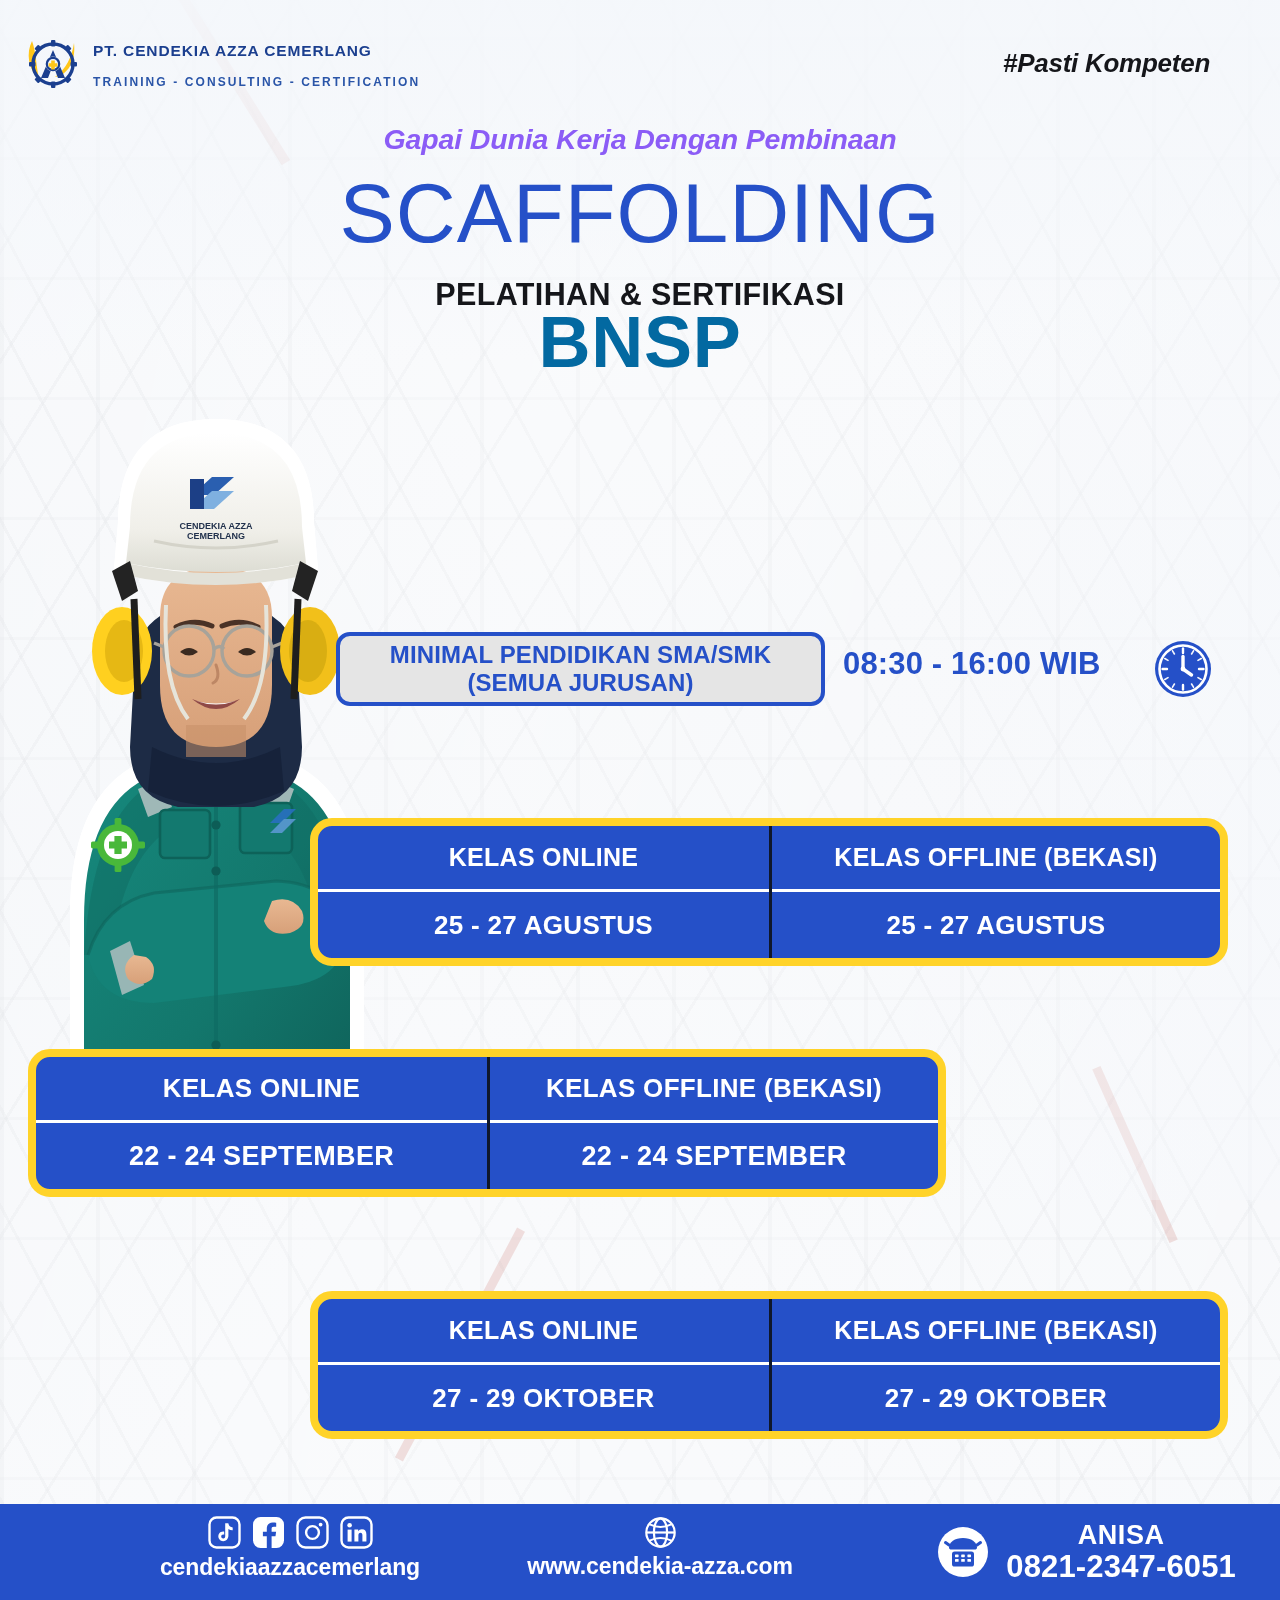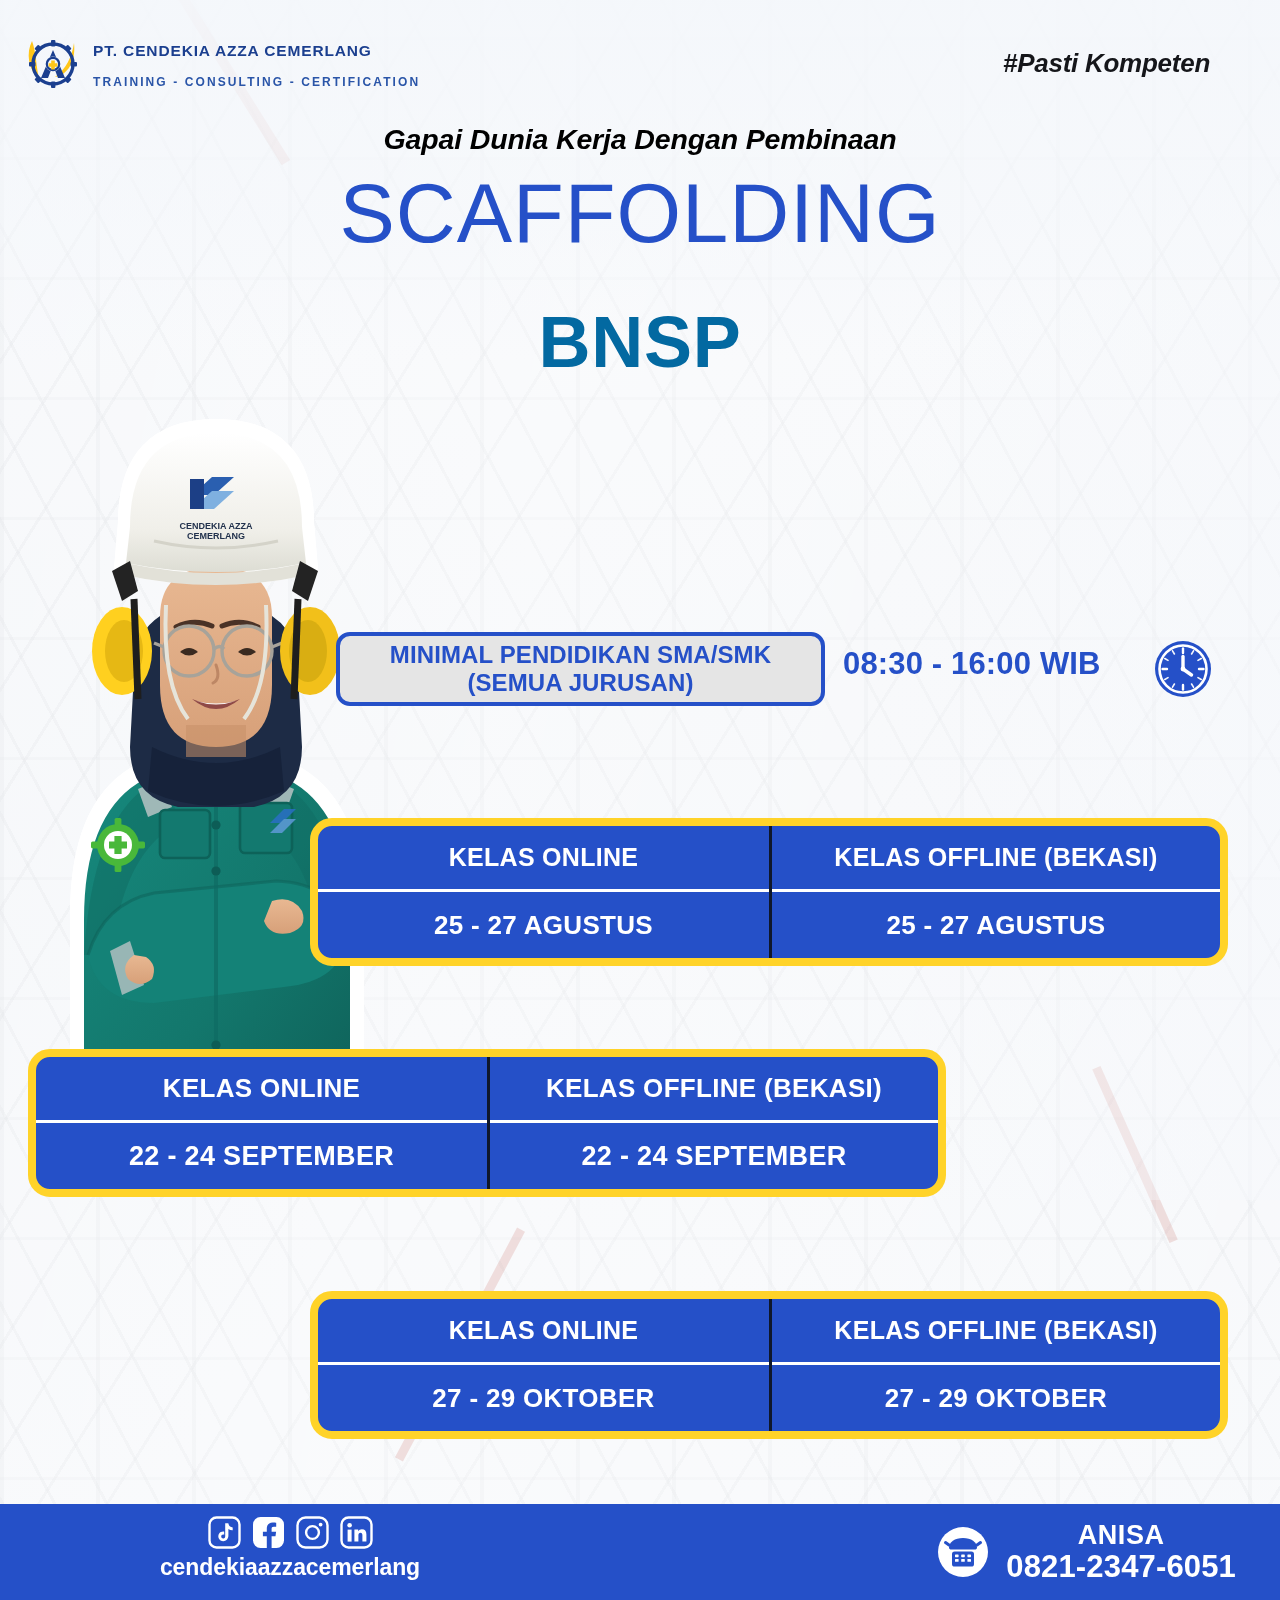--- a/index.html
+++ b/index.html
@@ -57,21 +57,21 @@
   }
   .hashtag {
     position:absolute; right:70px; top:48px;
     font-size:26px; font-weight:bold; font-style:italic; color:#15161a;
     letter-spacing:-.01em; white-space:nowrap;
   }
 
   
   .tagline {
     position:absolute; left:0; right:0; top:123px; text-align:center;
-    font-size:28.5px; font-weight:bold; font-style:italic; color:#000000;
+    font-size:28.5px; font-weight:bold; font-style:italic; color:#8b5cf6;
     letter-spacing:-.005em;
   }
   .title-main {
     position:absolute; left:0; right:0; top:172px; text-align:center;
     font-size:83px; font-weight:normal; color:#2550c8;
     letter-spacing:.012em; line-height:1;
   }
   .title-sub {
     position:absolute; left:0; right:0; top:277px; text-align:center;
     font-size:30.5px; font-weight:bold; color:#15161a; letter-spacing:.012em;
@@ -200,20 +200,21 @@
     <div class="logo-text">
       <div class="logo-name">PT. CENDEKIA AZZA CEMERLANG</div>
       <div class="logo-sub">TRAINING - CONSULTING - CERTIFICATION</div>
     </div>
   </div>
 
   <div class="hashtag">#Pasti Kompeten</div>
 
   <div class="tagline">Gapai Dunia Kerja Dengan Pembinaan</div>
   <div class="title-main">SCAFFOLDING</div>
+  <div class="title-sub">PELATIHAN &amp; SERTIFIKASI</div>
   <div class="title-bnsp">BNSP</div>
 
   <div class="person">
     <svg class="person-sticker" viewBox="0 0 380 790" width="380" height="790">
       <defs>
         <linearGradient id="coverallG" x1="0" y1="0" x2="1" y2="1">
           <stop offset="0%" stop-color="#16897d"></stop>
           <stop offset="55%" stop-color="#13776c"></stop>
           <stop offset="100%" stop-color="#0e5f57"></stop>
         </linearGradient>
@@ -421,20 +422,32 @@
             <rect x="1.5" y="1.5" width="30" height="30" rx="7" fill="none" stroke="#fff" stroke-width="2.4"></rect>
             <rect x="7.6" y="13.6" width="4" height="12" fill="#fff"></rect>
             <circle cx="9.6" cy="9.2" r="2.3" fill="#fff"></circle>
             <path d="M14.4 13.6h3.8v1.7c.7-1.2 2-2 3.7-2 3 0 4.5 1.8 4.5 5.2v7.1h-4v-6.4c0-1.6-.6-2.5-1.9-2.5-1.4 0-2.1 1-2.1 2.6v6.3h-4z" fill="#fff"></path>
           </svg>
         </span>
       </div>
       <div class="foot-label">cendekiaazzacemerlang</div>
     </div>
 
+    <div class="foot-web">
+      <span class="social-ico">
+        <svg viewBox="0 0 33 33" width="33" height="33">
+          <circle cx="16.5" cy="16.5" r="14.2" fill="none" stroke="#fff" stroke-width="2.2"></circle>
+          <ellipse cx="16.5" cy="16.5" rx="6.6" ry="14.2" fill="none" stroke="#fff" stroke-width="2.2"></ellipse>
+          <line x1="2.3" y1="16.5" x2="30.7" y2="16.5" stroke="#fff" stroke-width="2.2"></line>
+          <path d="M5.6 8.4 q10.9 5 21.8 0" fill="none" stroke="#fff" stroke-width="2"></path>
+          <path d="M5.6 24.6 q10.9 -5 21.8 0" fill="none" stroke="#fff" stroke-width="2"></path>
+        </svg>
+      </span>
+      <div class="foot-label">www.cendekia-azza.com</div>
+    </div>
 
     <div class="foot-contact">
       <span class="phone-ico">
         <svg viewBox="0 0 52 52" width="52" height="52">
           <circle cx="26" cy="26" r="25" fill="#fff"></circle>
           <path d="M26 12c-8.2 0-14 4.2-14 9.4 0 1.3 1 2.2 2.3 2.2h23.4c1.3 0 2.3-.9 2.3-2.2C40 16.2 34.2 12 26 12z" fill="#2550c8"></path>
           <rect x="15" y="25.5" width="22" height="15" rx="2.6" fill="#2550c8"></rect>
           <g fill="#fff">
             <rect x="18" y="28.4" width="3.6" height="2.8" rx=".6"></rect>
             <rect x="24.2" y="28.4" width="3.6" height="2.8" rx=".6"></rect>

